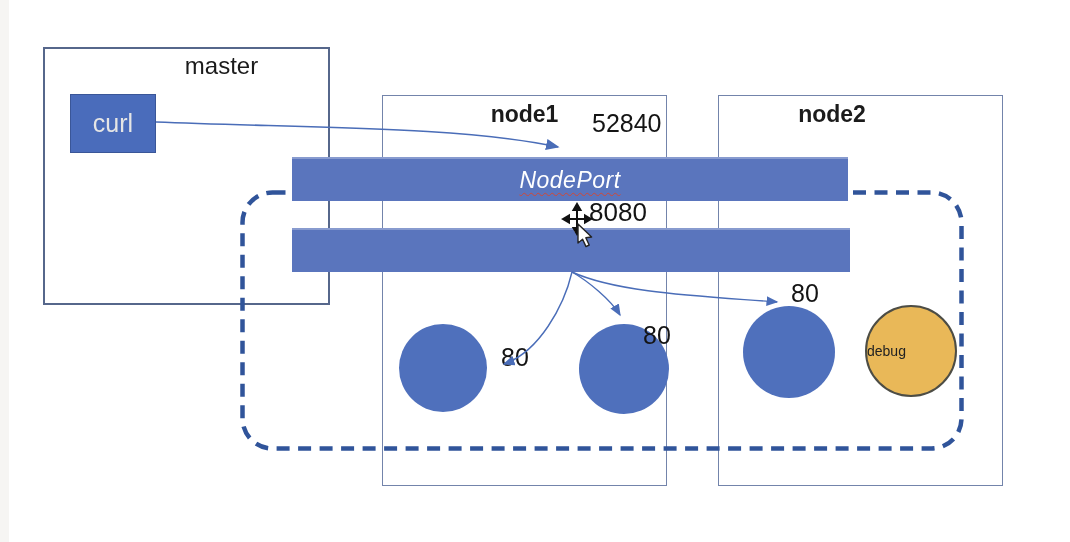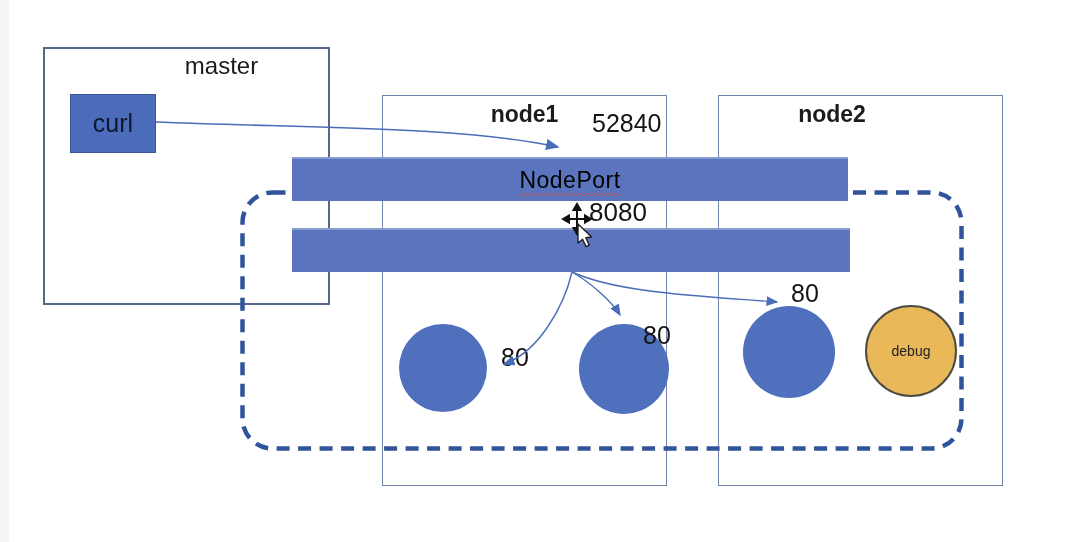--- a/index.html
+++ b/index.html
@@ -21,39 +21,39 @@
   .node-title{top:6px;font-size:23px;font-weight:bold;}
   .port-label{position:absolute;color:#141414;z-index:4;white-space:nowrap;}
   .nodeport-number{left:592px;top:109px;font-size:25px;}
   .targetport-number{left:589px;top:197px;font-size:26px;}
   .pod-port{font-size:25px;}
   .curl-box{
     position:absolute;left:70px;top:94px;width:86px;height:59px;background:#4a6cbb;
     border:1px solid rgba(30,45,90,0.35);box-sizing:border-box;
     display:flex;align-items:center;justify-content:center;z-index:2;
   }
-  .curl-box span{color:#0f172a;font-size:25px;}
+  .curl-box span{color:#e5e5e5;font-size:25px;}
   .svg-layer{position:absolute;left:0;top:0;z-index:2;}
   .bar{position:absolute;background:#5a75bd;z-index:3;box-sizing:border-box;
        border-top:2px solid rgba(255,255,255,0.28);}
   .bar-nodeport{left:292px;top:157px;width:556px;height:44px;
        display:flex;align-items:center;justify-content:center;}
   .bar-service{left:292px;top:228px;width:558px;height:44px;}
   .bar-nodeport span{
-    color:#000000;font-size:23px;letter-spacing:0.5px;
-    text-decoration:underline wavy #d14836;text-decoration-thickness:1px;text-underline-offset:4px;
+    color:#ffffff;font-size:23px;letter-spacing:0.5px;
+    text-decoration:underline wavy #d14836;text-decoration-thickness:1px;text-underline-offset:4px;font-style:italic;
   }
   .pod{position:absolute;border-radius:50%;background:#4f70bc;z-index:3;}
   .pod-a{left:399px;top:324px;width:88px;height:88px;}
   .pod-b{left:579px;top:324px;width:90px;height:90px;}
   .pod-c{left:743px;top:306px;width:92px;height:92px;}
   .debug-pod{
     position:absolute;left:865px;top:305px;width:92px;height:92px;border-radius:50%;
     background:#e9b858;border:2px solid #4d4d45;box-sizing:border-box;
-    display:flex;align-items:center;justify-content:center;z-index:3;
+    display:flex;align-items:center;z-index:3;
   }
   .debug-pod span{color:#222222;font-size:14px;}
   .arrow-layer{z-index:5;}
   .cursor-layer{z-index:6;}
   .lbl-80a{left:501px;top:343px;}
   .lbl-80b{left:643px;top:321px;}
   .lbl-80c{left:791px;top:279px;}
 </style>
 </head>
 <body>

